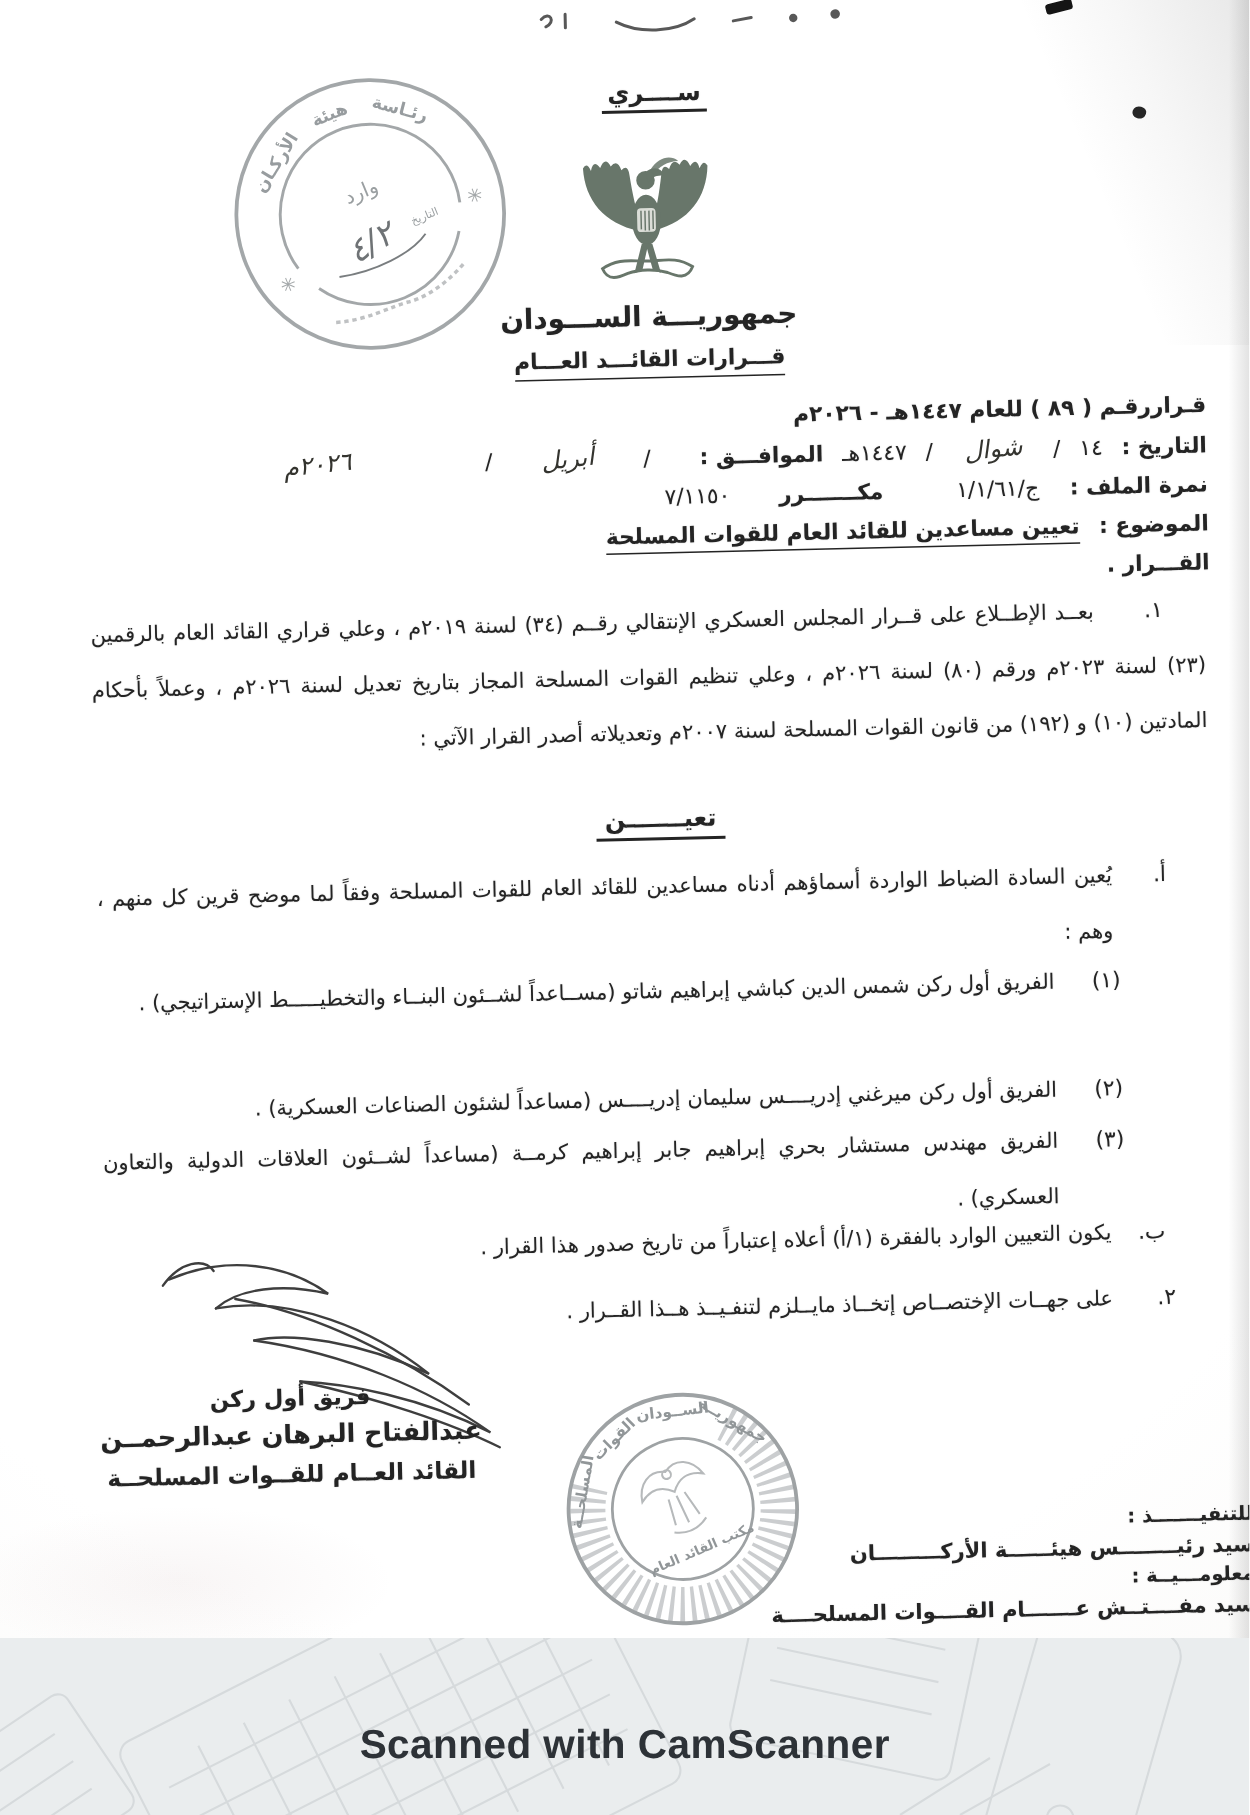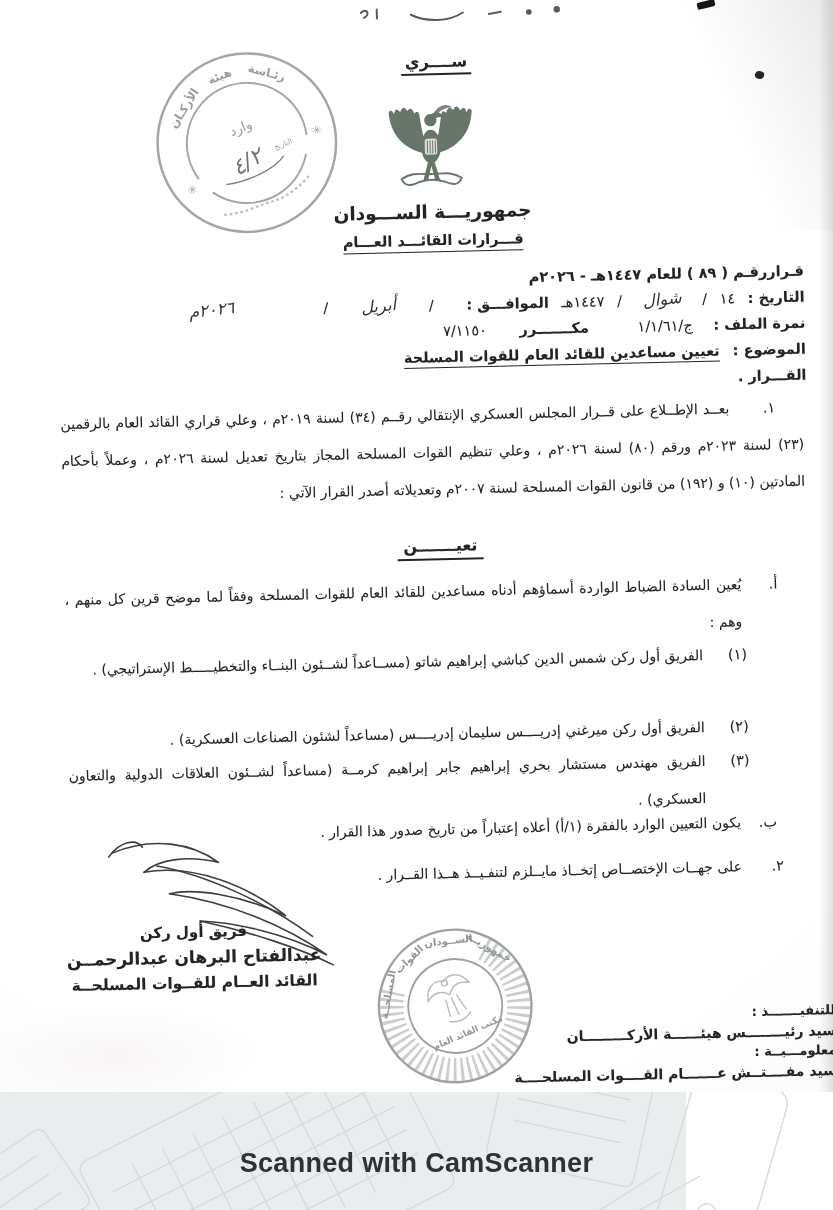--- a/index.html
+++ b/index.html
@@ -45,21 +45,21 @@
   .sig-rank{font-size:15px;font-weight:800;}
   .sig-name{font-size:17px;font-weight:800;margin-top:6px;}
   .sig-title{font-size:15.5px;font-weight:800;margin-top:7px;}
   .dist{right:12px;top:1004px;text-align:right;direction:rtl;line-height:20px;}
   .dist .dl{font-size:13px;font-weight:800;white-space:nowrap;}
   .dist .dt{font-size:14px;font-weight:800;white-space:nowrap;}
   .staple1{position:absolute;left:697px;top:1px;width:18px;height:7px;background:#151515;
            border-radius:2px;transform:rotate(-14deg);}
   .staple2{position:absolute;left:755px;top:71px;width:9px;height:8px;background:#262626;
            border-radius:50% 40% 50% 45%;transform:rotate(18deg);}
-  .footer{position:absolute;left:0;top:1092px;width:686px;height:118px;background:#eaedee;}
+  .footer{position:absolute;left:0;top:1092px;width:833px;height:118px;background:#eaedee;}
   .watermark{position:absolute;left:0;top:56px;width:833px;text-align:center;
              font-family:"Liberation Sans",sans-serif;font-size:27px;font-weight:700;
              color:#2d3237;letter-spacing:.3px;}
   svg text{font-family:"DejaVu Sans",sans-serif;}
 </style>
 </head>
 <body>
 
 <div class="stage">
 

